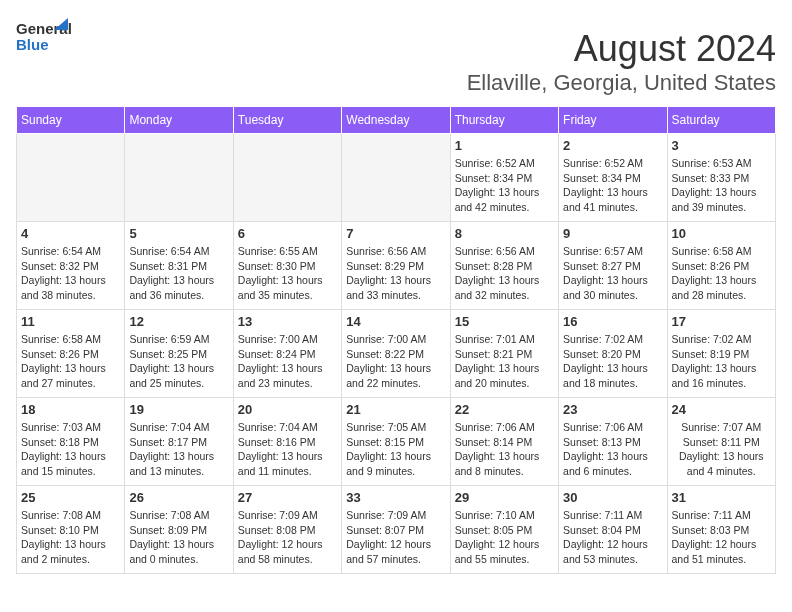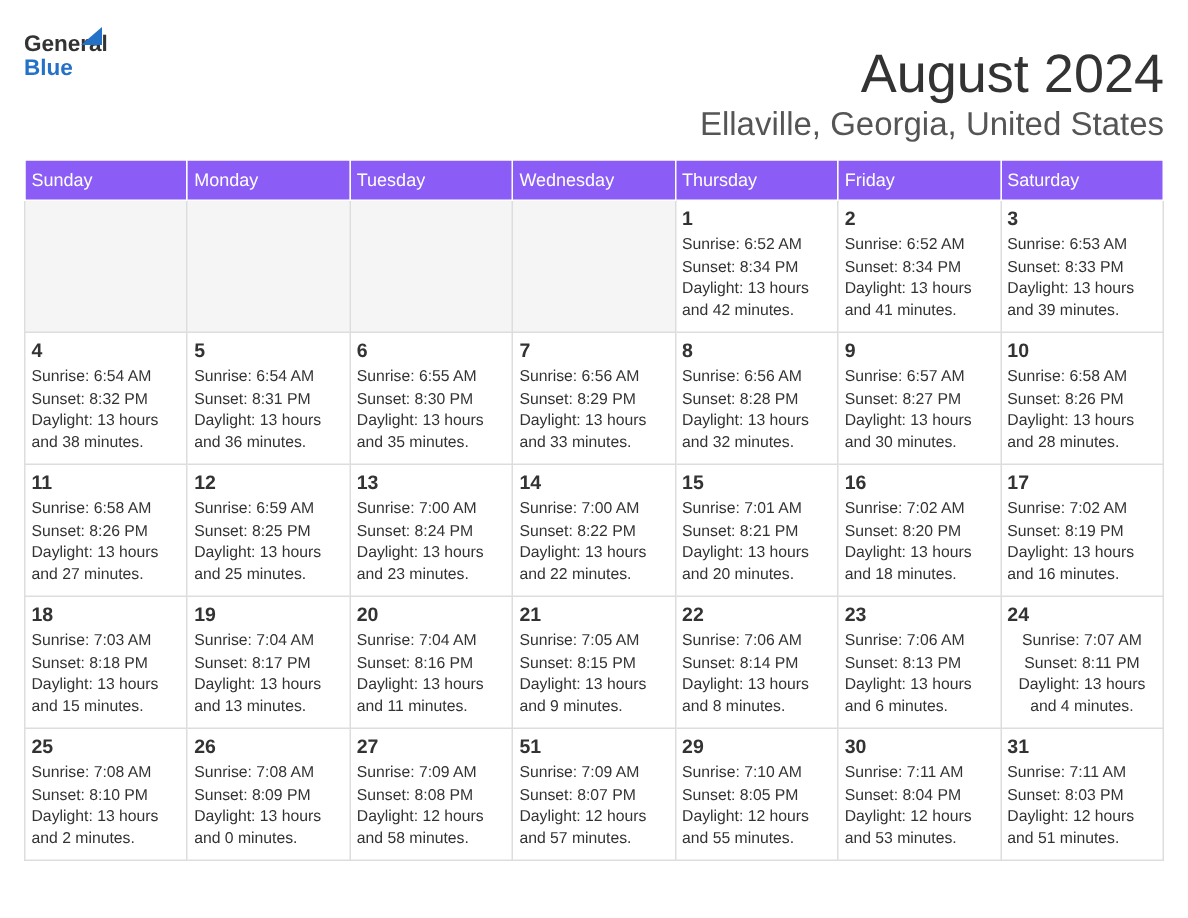--- a/index.html
+++ b/index.html
@@ -298,21 +298,21 @@
 and 0 minutes.</div>
         </td>
         <td>
           <span class="day-number">27</span>
           <div class="day-info" style="white-space: pre-line;">Sunrise: 7:09 AM
 Sunset: 8:08 PM
 Daylight: 12 hours
 and 58 minutes.</div>
         </td>
         <td>
-          <span class="day-number">51</span>
+          <span class="day-number">33</span>
           <div class="day-info" style="white-space: pre-line;">Sunrise: 7:09 AM
 Sunset: 8:07 PM
 Daylight: 12 hours
 and 57 minutes.</div>
         </td>
         <td>
           <span class="day-number">29</span>
           <div class="day-info" style="white-space: pre-line;">Sunrise: 7:10 AM
 Sunset: 8:05 PM
 Daylight: 12 hours

